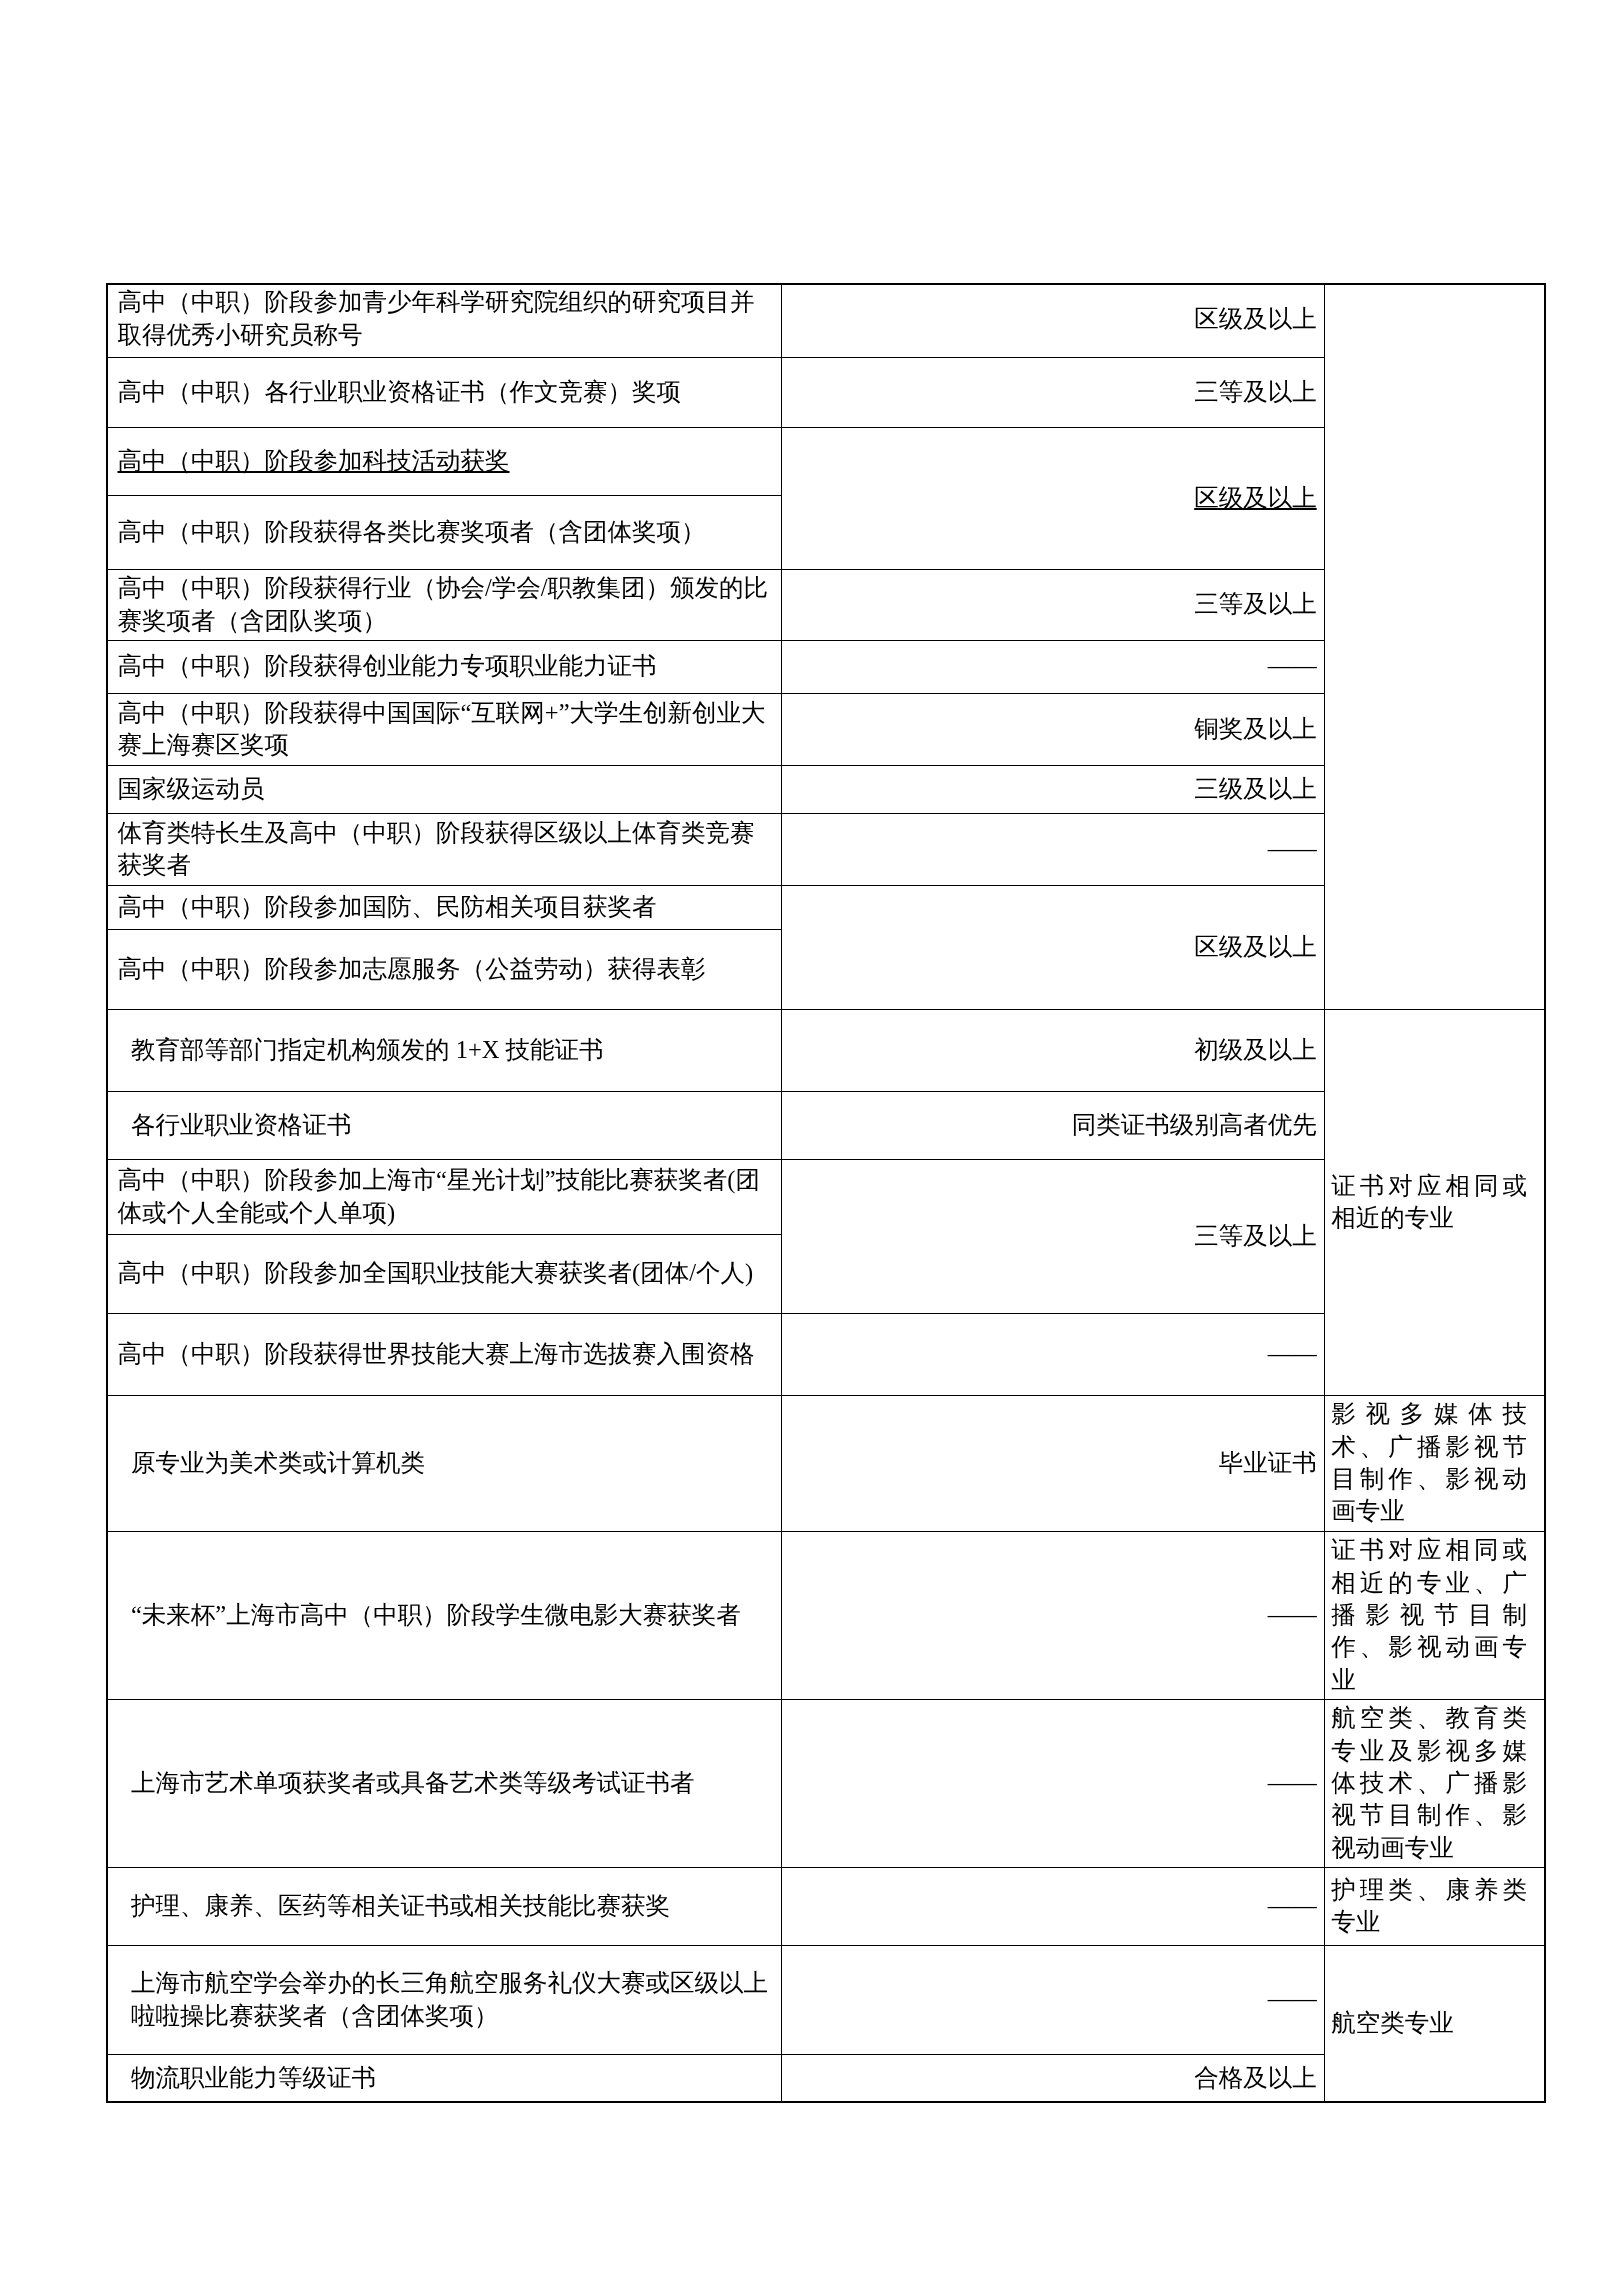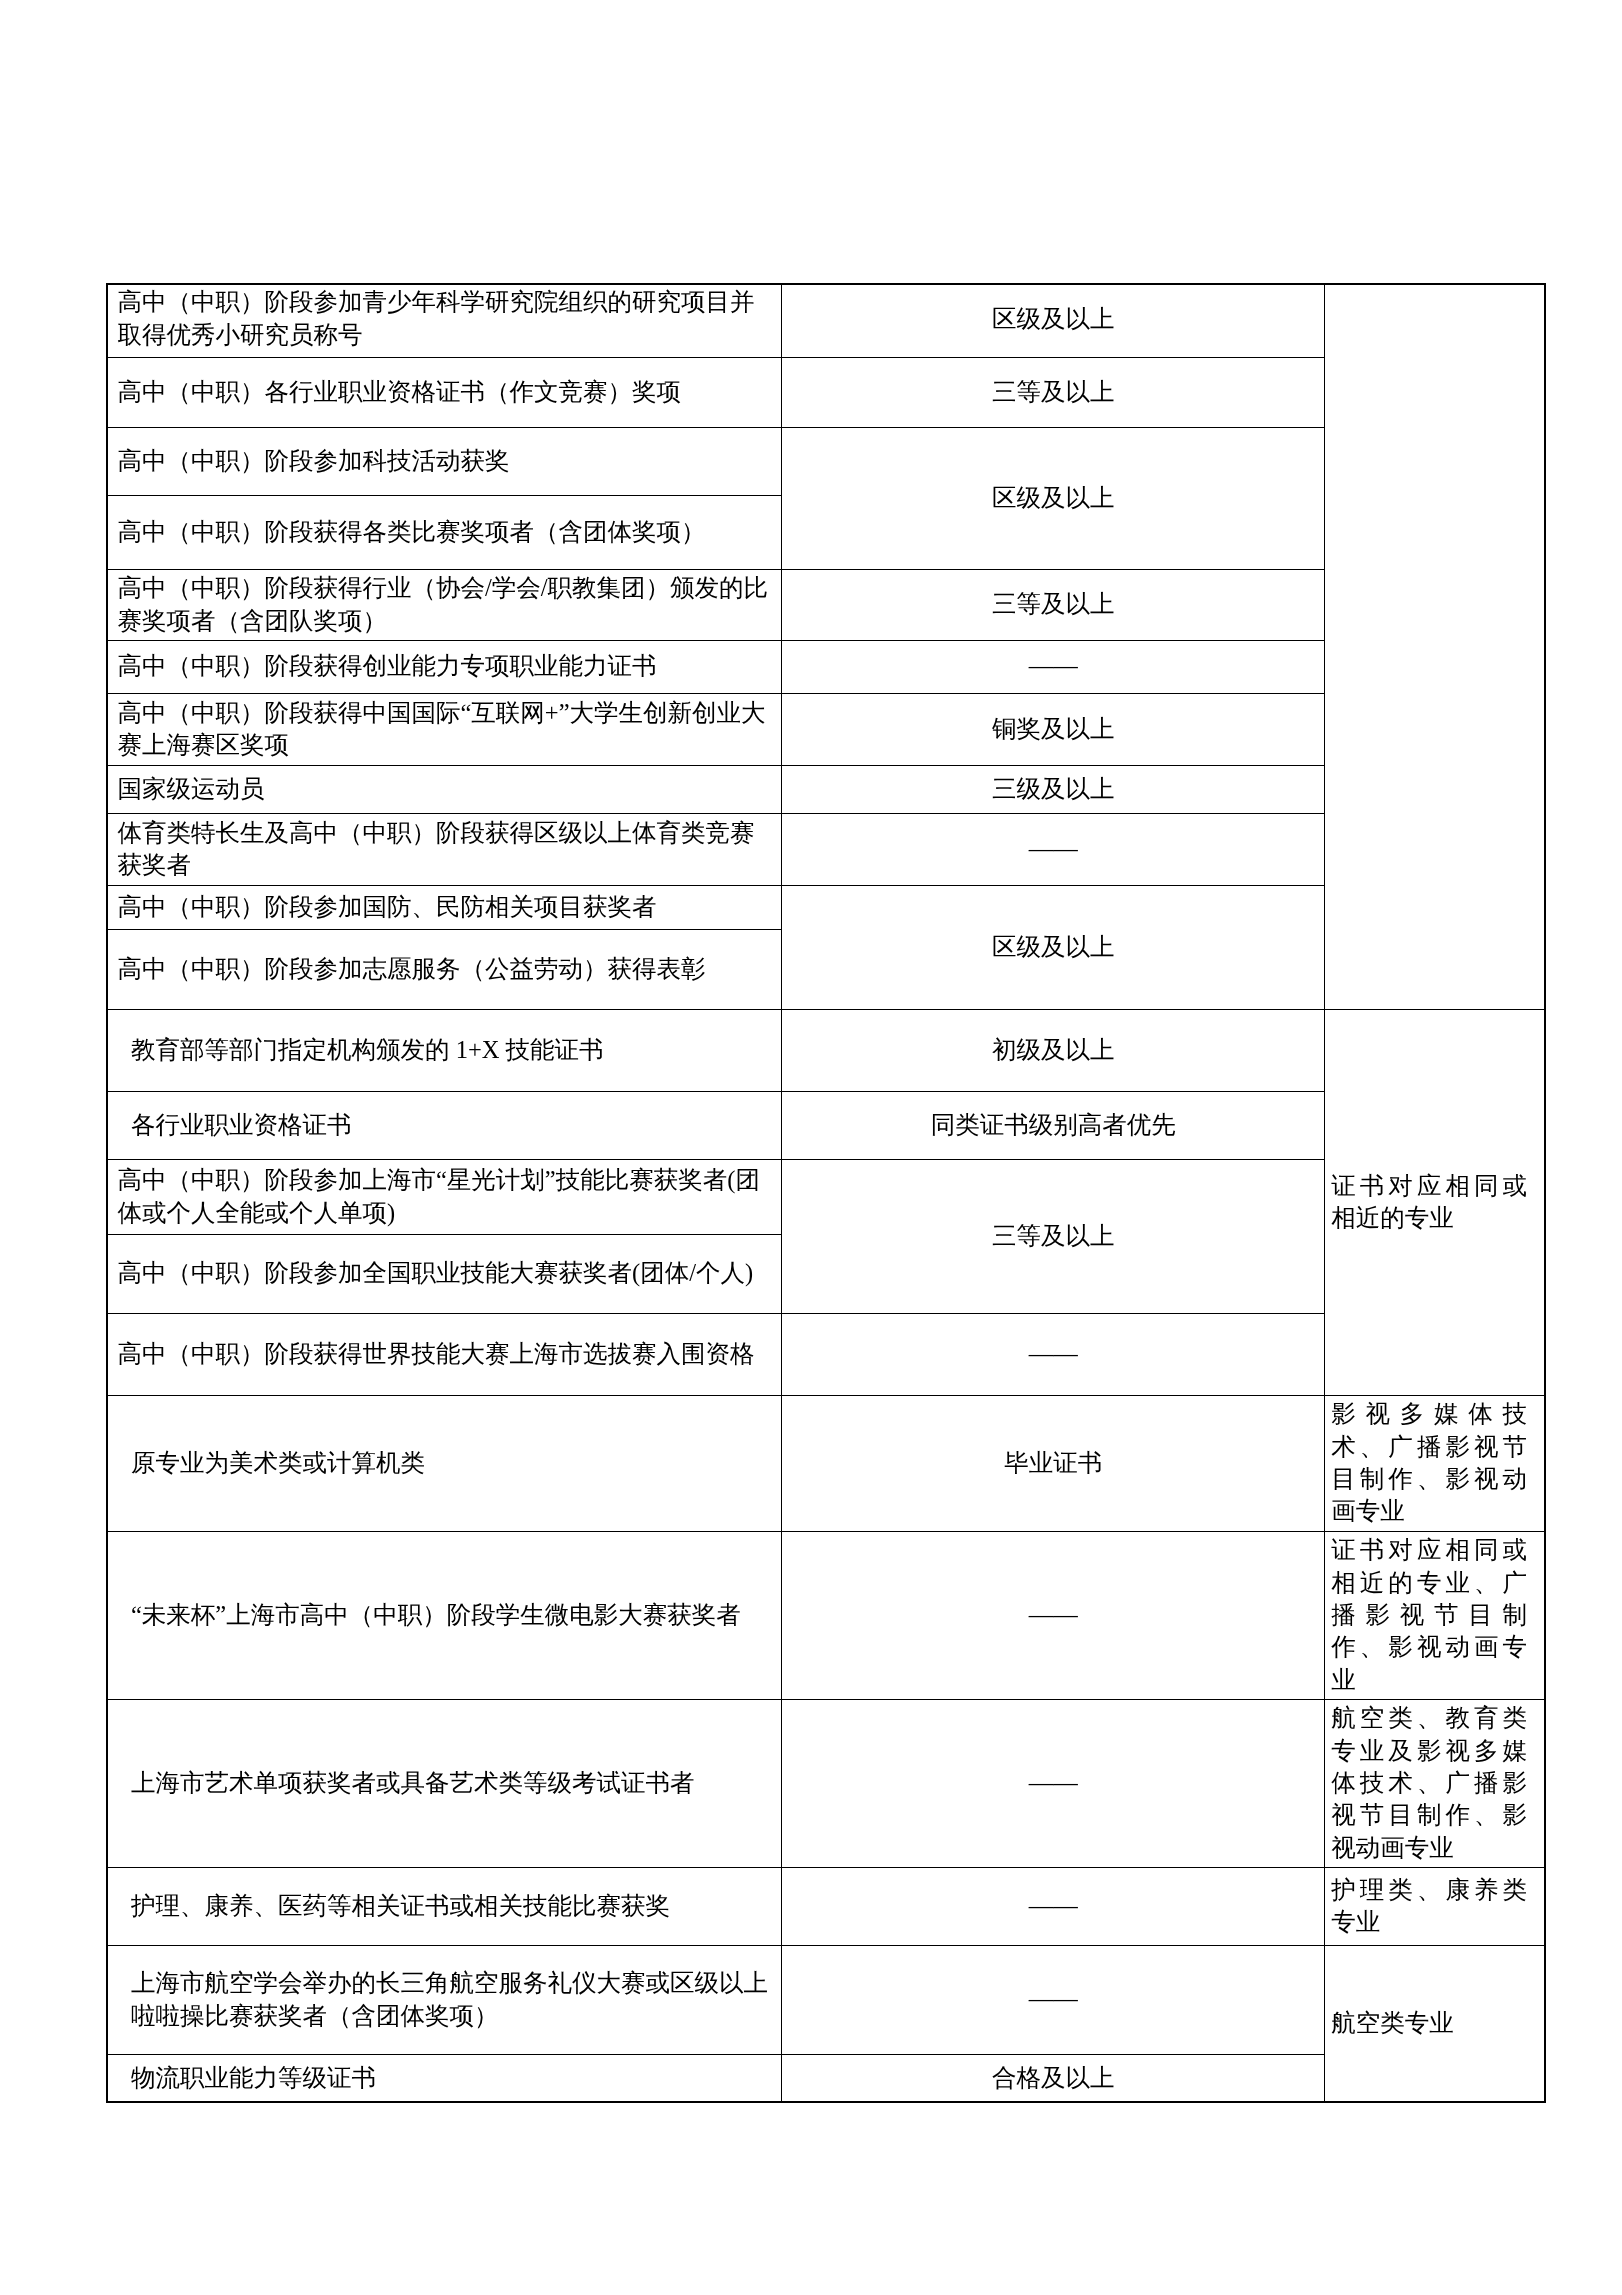--- a/index.html
+++ b/index.html
@@ -34,31 +34,31 @@
     border: 1.4px solid #000000;
     vertical-align: middle;
     font-size: 24.5px;
     line-height: 1.32;
     padding: 2.7px 6.8px 2.7px 9.5px;
     overflow: hidden;
     word-break: break-all;
   }
   .qual-table td.c1 { text-align: left; }
   .qual-table td.c1.ind { padding-left: 23px; }
-  .qual-table td.c2 { text-align: center; padding-left: 8.2px; }
+  .qual-table td.c2 { text-align: right; padding-left: 8.2px; }
   .qual-table td.c3 {
     text-align: justify;
     text-justify: inter-character;
     padding-left: 6.8px;
     padding-right: 17px;
   }
   
   tr.r1  { height: 73px; font-family: Liberation Mono, monospace; }
   tr.r2  { height: 70px; }
-  tr.r3  { height: 68px; }
+  tr.r3  { height: 68px; text-decoration: underline; }
   tr.r4  { height: 74px; }
   tr.r5  { height: 68px; }
   tr.r6  { height: 53px;  }
   tr.r7  { height: 72px; }
   tr.r8  { height: 48px; padding-left: 28px;  }
   tr.r9  { height: 72px; }
   tr.r10 { height: 44px; margin-top: 12px;  }
   tr.r11 { height: 80px; }
   tr.r12 { height: 82px; }
   tr.r13 { height: 68px; }

